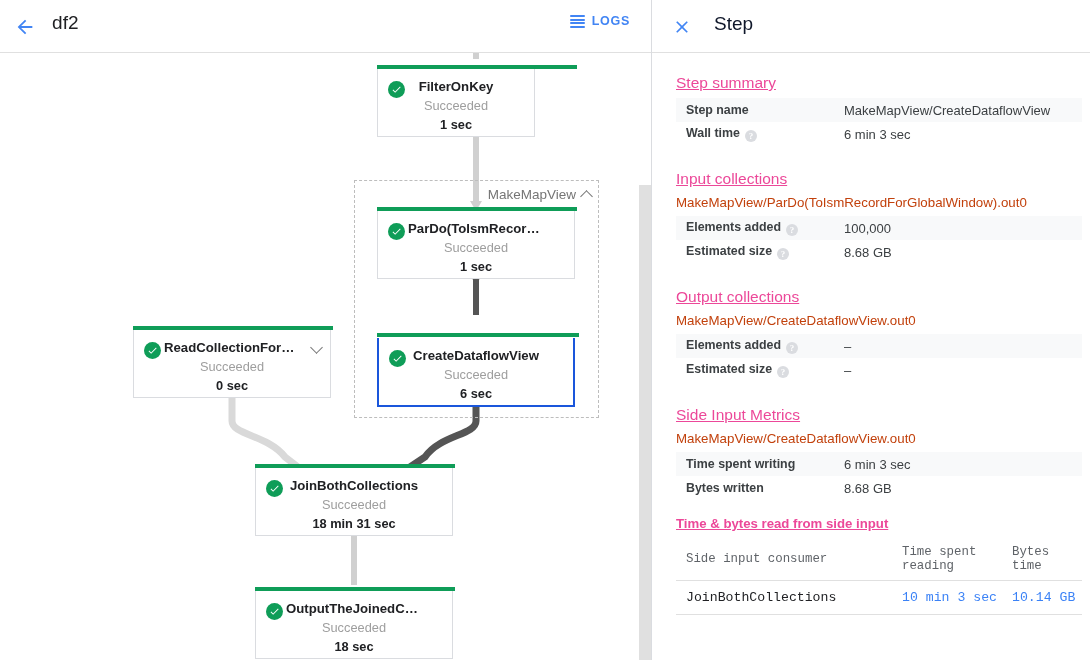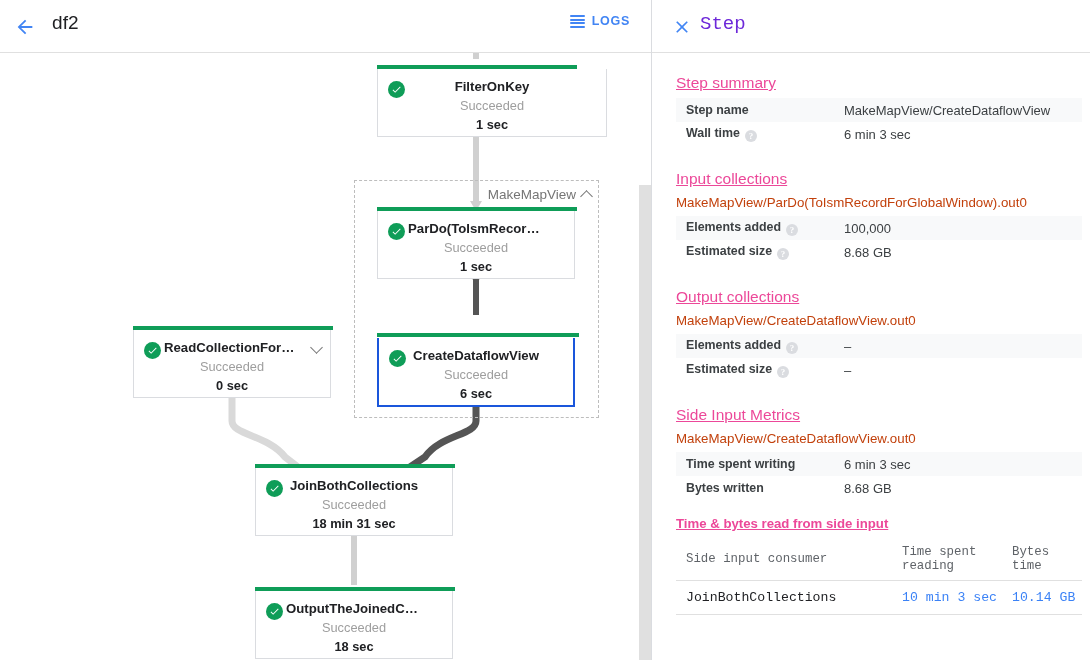--- a/index.html
+++ b/index.html
@@ -161,22 +161,22 @@
     width: 438px; height: 53px;
     border-bottom: 1px solid #e0e0e0;
   }
   #close-icon-btn {
     position: absolute; left: 16px; top: 13px;
     width: 27px; height: 27px;
     display: flex; align-items: center; justify-content: center;
     cursor: pointer;
   }
   #panel-title {
-    position: absolute; left: 48px; top: 13px;
-    font-size: 19px; color: #6d28d9; font-family: Liberation Mono, monospace;
+    position: absolute; left: 62px; top: 13px;
+    font-size: 19px; color: #0f172a;
   }
   #right-body {
     position: absolute; left: 0; top: 54px;
     width: 438px; height: 606px;
     padding: 20px 8px 0 24px;
   }
 
   .sec-title {
     font-size: 15.5px; color: #ec4899;
     margin: 0 0 6px 0; font-weight: normal; text-decoration: underline;
@@ -286,21 +286,21 @@
         </g>
       </svg>
 
       <div id="group-makemapview">
         <div id="group-label-wrap">
           <span id="group-label">MakeMapView</span>
           <span class="chev"></span>
         </div>
       </div>
 
-      <div class="node" style="left:377px; top:16px; width:230px; height:68px;padding-left:43px;">
+      <div class="node" style="left:377px; top:16px; width:158px; height:68px;padding-left:43px;">
         <div class="topbar" style="width:200px;"></div>
         <div class="check">
           <svg width="11" height="11" viewBox="0 0 24 24">
               <path d="M9 16.2 4.8 12l-1.4 1.4L9 19 21 7l-1.4-1.4z" fill="#fff"></path>
             </svg>
         </div>
         <div class="nname">FilterOnKey</div>
         <div class="nstatus">Succeeded</div>
         <div class="ntime">1 sec</div>
       </div>

